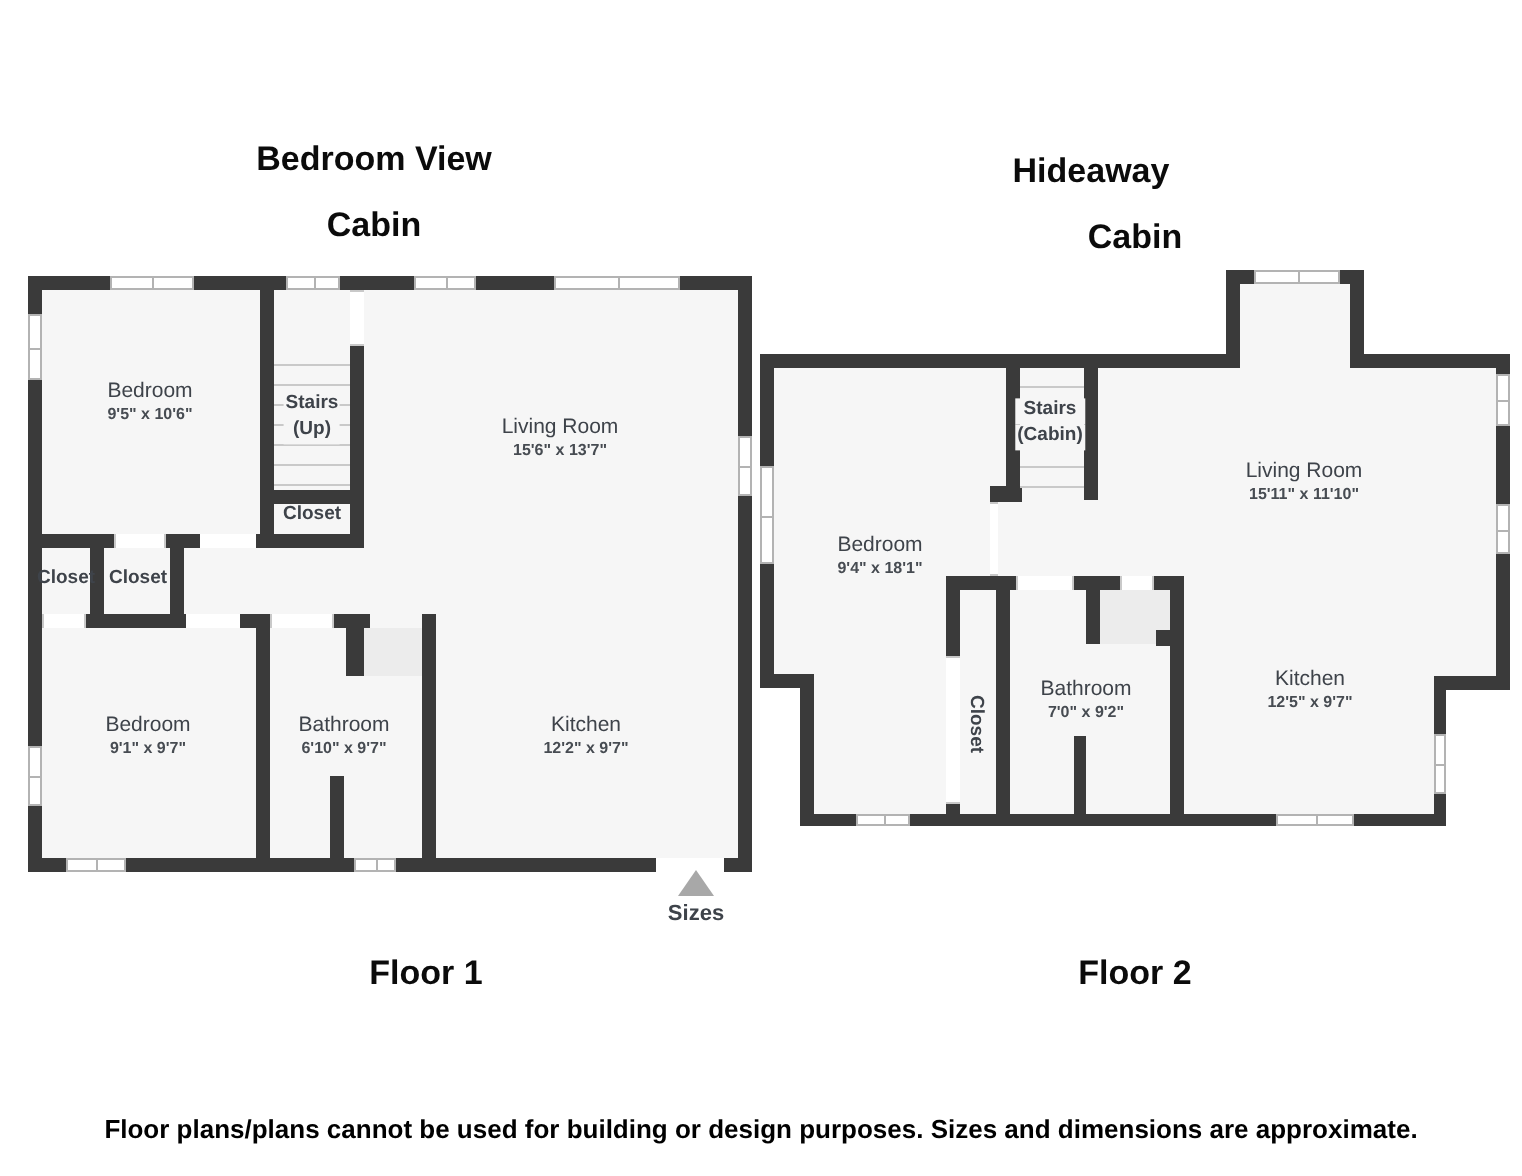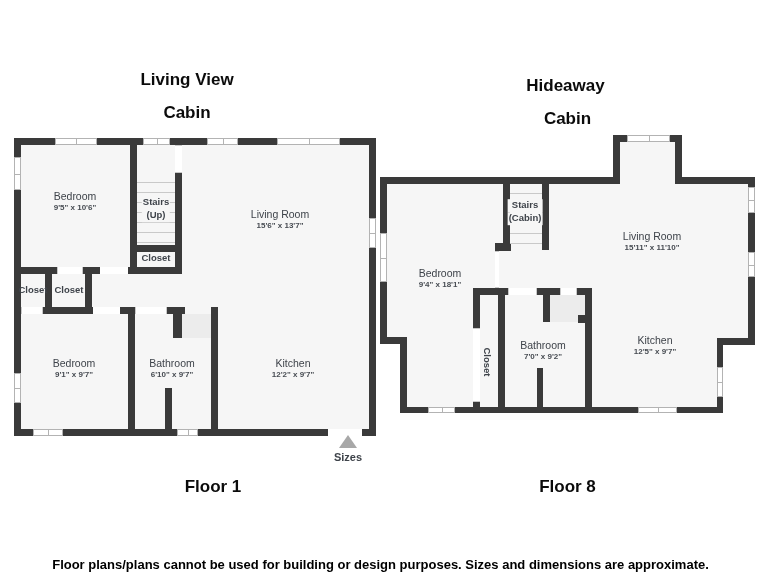--- a/index.html
+++ b/index.html
@@ -25,23 +25,23 @@
   .stairs-line{font-size:9.5px;font-weight:700;background:var(--fill,#f6f6f6);padding:0 1px}
   .vertical{transform:translate(-50%,-50%) rotate(90deg)}
   .title{position:absolute;text-align:center;font-size:17px;font-weight:700;color:var(--title,#0b0b0b);z-index:6}
   .disclaimer{position:absolute;left:0;width:761px;top:557px;text-align:center;font-size:13px;font-weight:700;color:#000;z-index:6}
   .entry-arrow{position:absolute;width:0;height:0;border-left:9px solid transparent;border-right:9px solid transparent;border-bottom:13px solid var(--arrow,#a8a8a8);z-index:6}
   .entry-label{position:absolute;transform:translateX(-50%);font-size:11px;font-weight:700;color:var(--label,#3e434a);z-index:6}
 </style>
 </head>
 <body>
 
-<div class="title" style="left:12px;top:70px;width:350px">Living View</div>
+<div class="title" style="left:12px;top:70px;width:350px">Bedroom View</div>
 <div class="title" style="left:12px;top:103px;width:350px">Cabin</div>
-<div class="title" style="left:378px;top:76px;width:375px">Hideaway</div>
+<div class="title" style="left:358px;top:76px;width:375px">Hideaway</div>
 <div class="title" style="left:380px;top:109px;width:375px">Cabin</div>
 
 <div class="plan" style="left:14px;top:138px;width:362px;height:298px;background:var(--fill,#f6f6f6)">
 
   <div class="w" style="left:0;top:0;width:362px;height:7px"></div>
   <div class="w" style="left:0;top:291px;width:362px;height:7px"></div>
   <div class="w" style="left:0;top:0;width:7px;height:298px"></div>
   <div class="w" style="left:355px;top:0;width:7px;height:298px"></div>
 
   <div class="w" style="left:116px;top:0;width:7px;height:136px"></div>
@@ -183,14 +183,14 @@
     <div class="room-name">Bathroom</div>
     <div class="room-dims">7'0" x 9'2"</div>
   </div>
   <div class="room-label" style="left:275px;top:210px">
     <div class="room-name">Kitchen</div>
     <div class="room-dims">12'5" x 9'7"</div>
   </div>
 </div>
 
 <div class="title" style="left:32px;top:477px;width:362px">Floor 1</div>
-<div class="title" style="left:380px;top:477px;width:375px">Floor 8</div>
+<div class="title" style="left:380px;top:477px;width:375px">Floor 2</div>
 <div class="disclaimer">Floor plans/plans cannot be used for building or design purposes. Sizes and dimensions are approximate.</div>
 
 </body></html>

